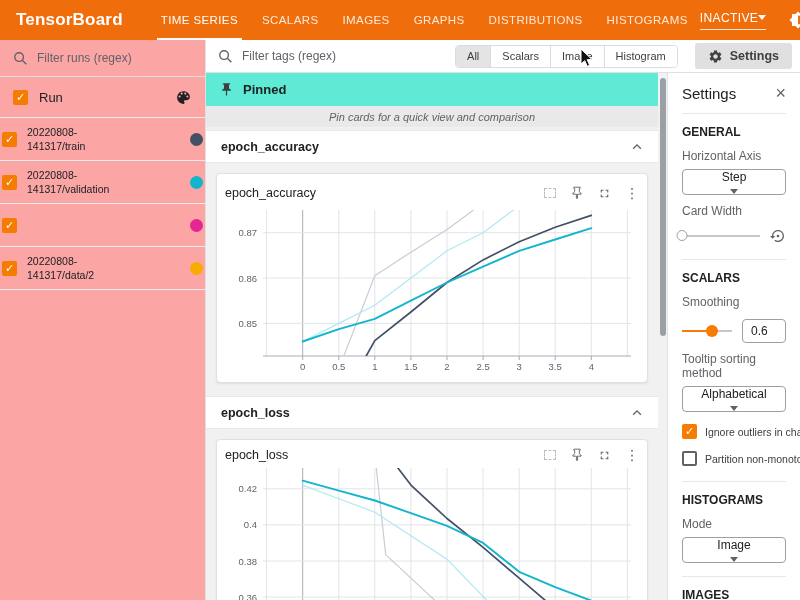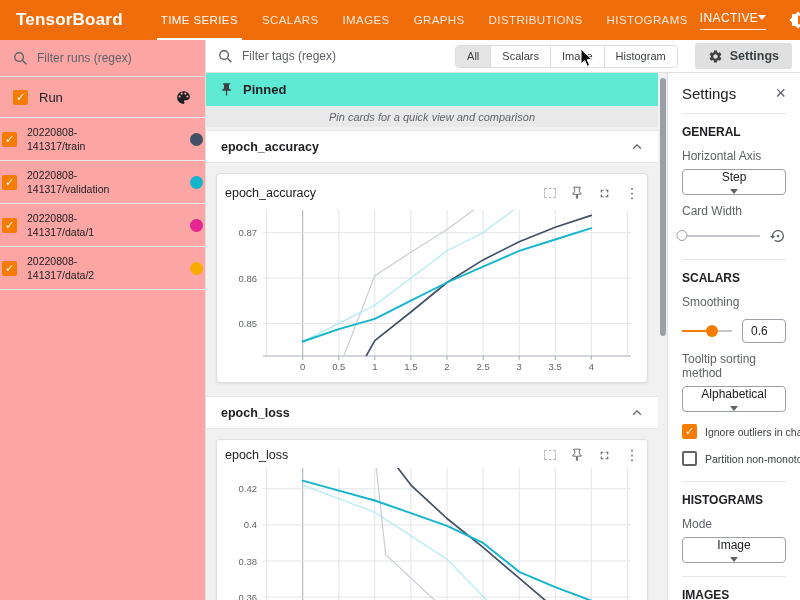--- a/index.html
+++ b/index.html
@@ -188,21 +188,20 @@
         <span class="run-label">20220808-141317/train</span>
         <span class="dot" style="background: rgb(66, 80, 102);"></span>
       </div>
       <div class="run-row">
         <span class="cb checked"></span>
         <span class="run-label">20220808-141317/validation</span>
         <span class="dot" style="background: rgb(18, 181, 203);"></span>
       </div>
       <div class="run-row">
         <span class="cb checked"></span>
-        <span class="run-label">20220808-141317/data/1</span>
         <span class="dot" style="background: rgb(229, 37, 146);"></span>
       </div>
       <div class="run-row">
         <span class="cb checked"></span>
         <span class="run-label">20220808-141317/data/2</span>
         <span class="dot" style="background: rgb(249, 171, 0);"></span>
       </div>
     </aside>
 
     <div class="right">

